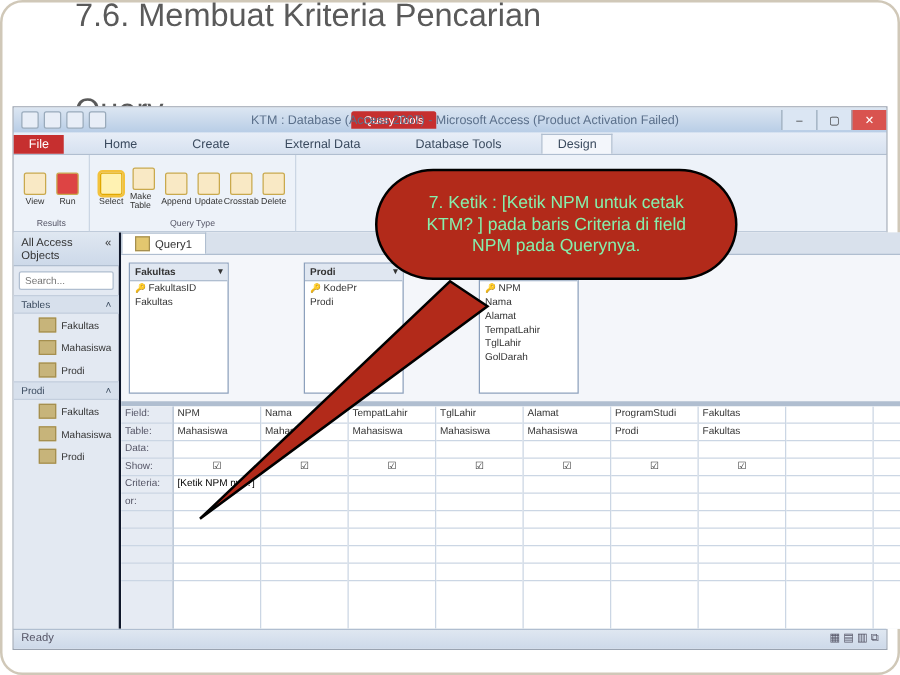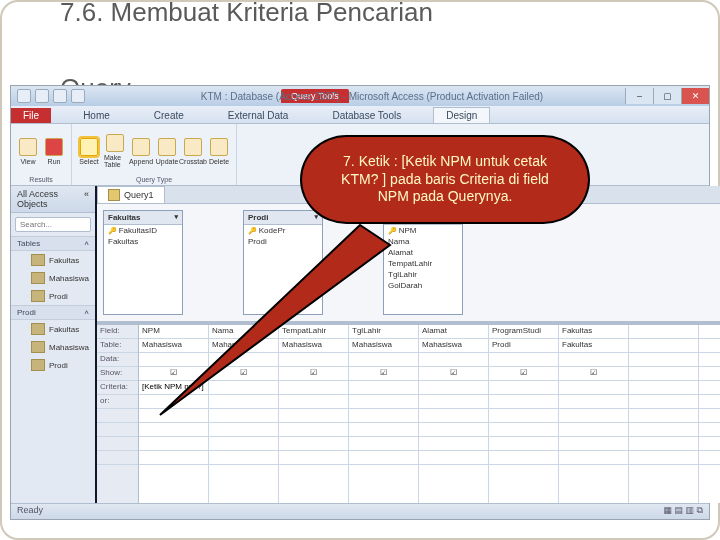--- a/index.html
+++ b/index.html
@@ -347,18 +347,18 @@
   </div>
 
   <div class="statusbar">
     <span>Ready</span>
     <span>▦ ▤ ▥ ⧉</span>
   </div>
 </div>
 
 <div class="callout">
   <div class="bubble">
-    <span style="color:#fef9c3;">7. Ketik : [Ketik NPM untuk cetak KTM? ] pada baris Criteria di field NPM pada Querynya.</span>
+    <span style="color:#86efac;">7. Ketik : [Ketik NPM untuk cetak KTM? ] pada baris Criteria di field NPM pada Querynya.</span>
   </div>
   <svg class="pointer">
     <polygon points="140,10 170,30 -60,200" fill="#b22a1a" stroke="#000" stroke-width="2"></polygon>
   </svg>
 </div>
 
 </body></html>

